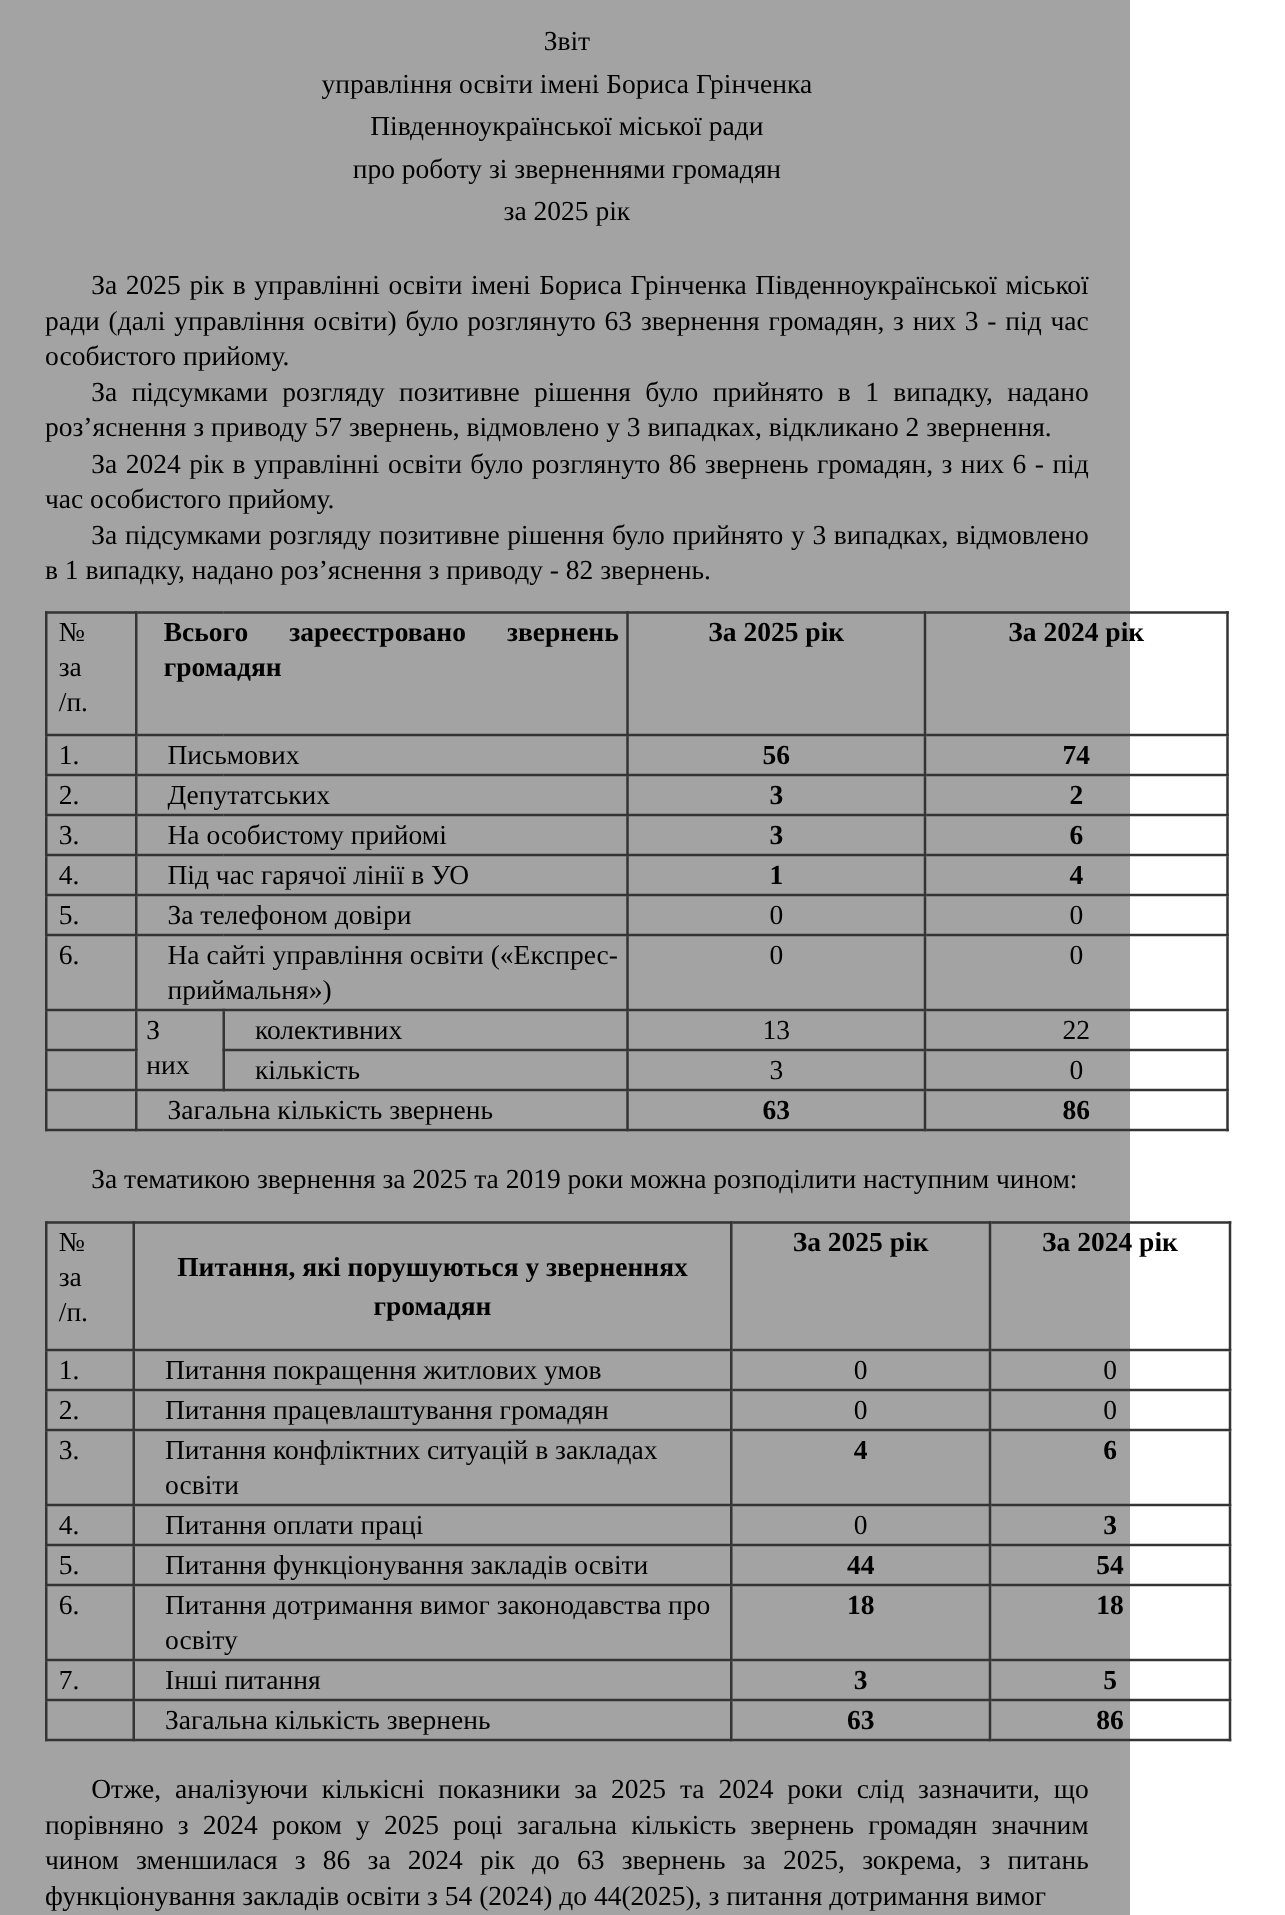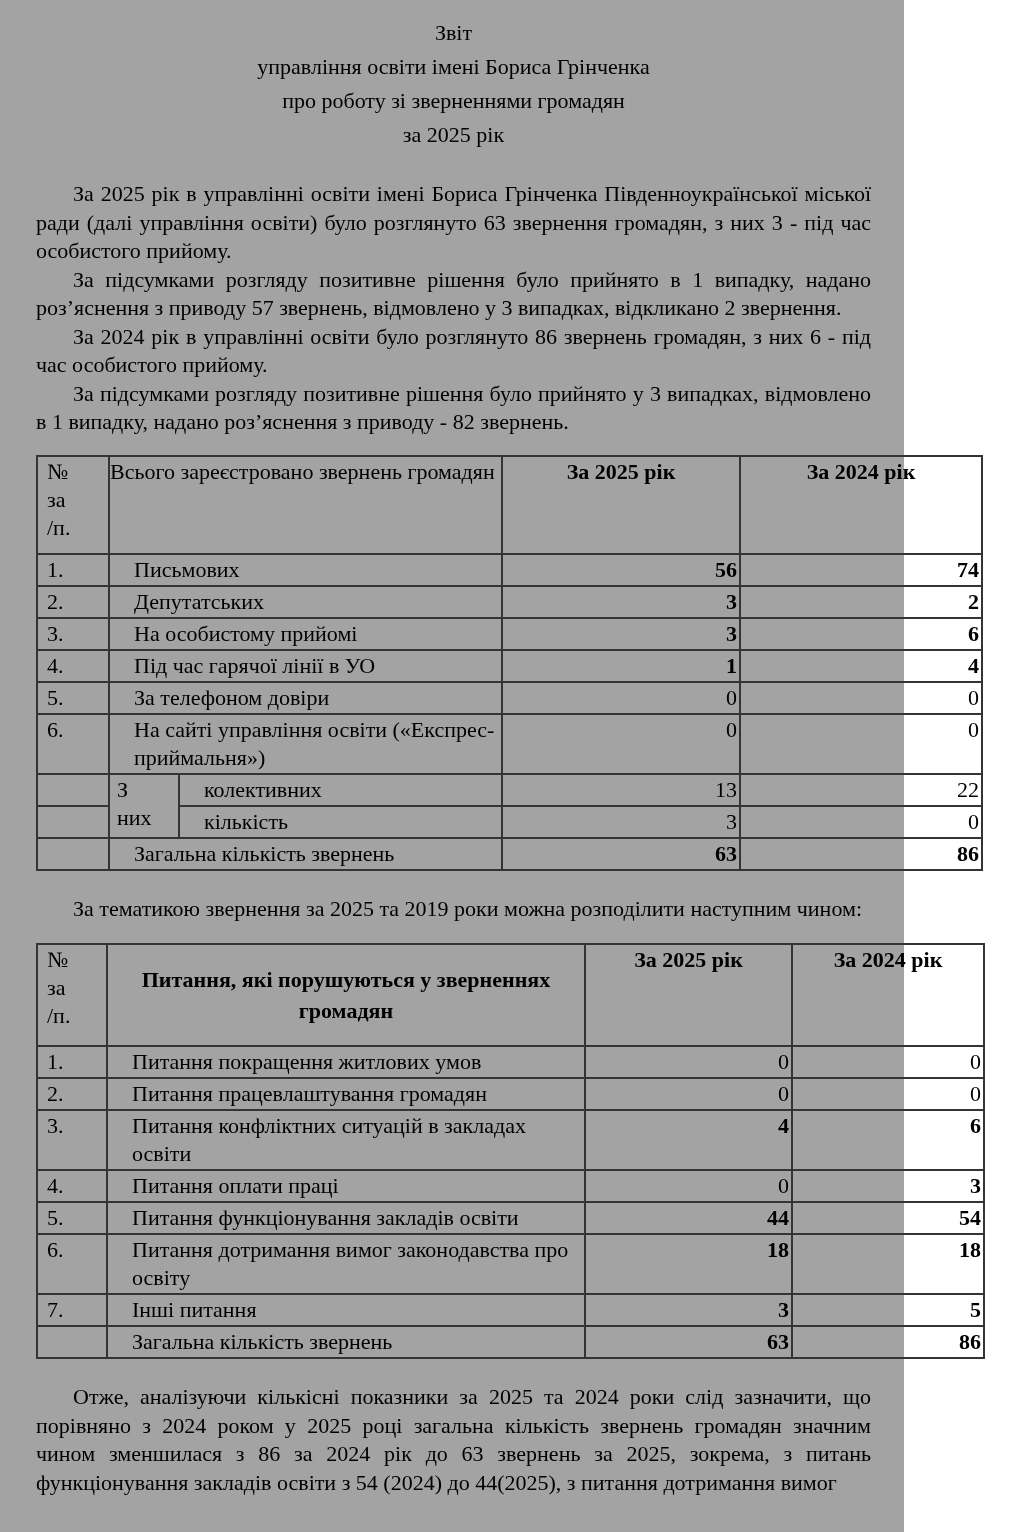--- a/index.html
+++ b/index.html
@@ -35,39 +35,40 @@
   #table1{width:945px;margin-top:18px;}
   #table2{width:947px;margin-top:20px;}
   td{
     border:2px solid #343434;
     vertical-align:top;
     padding:1px 6px;
     line-height:28px;
     overflow:hidden;
   }
   .num-h{white-space:pre-line;padding-left:9px;}
-  .label-h1{font-weight:normal;text-align:justify;padding-left:0;}
+  .label-h1{font-weight:bold;text-align:justify;padding-left:21px;}
   .label-h2{font-weight:bold;text-align:center;vertical-align:middle;line-height:31px;}
   .year-h{font-weight:bold;text-align:center;}
   .h-row td{height:94px;}
   .h-row2 td{height:98px;}
   .lbl{padding-left:24px;}
   .numcol{padding-left:9px;}
-  .c{text-align:right;padding:1px 2px;}
+  .c{text-align:center;padding:1px 2px;}
   .b{font-weight:bold;}
   .grp{padding-left:7px;padding-right:2px;white-space:pre-line;}
 </style>
 </head>
 <body>
 
 <div class="page">
 
   <div class="title-block">
     <div>Звіт</div>
     <div>управління освіти імені Бориса Грінченка</div>
+    <div>Південноукраїнської міської ради</div>
     <div>про роботу зі зверненнями громадян</div>
     <div>за  2025 рік</div>
   </div>
 
   <p class="para">За 2025 рік в управлінні освіти імені Бориса Грінченка Південноукраїнської міської ради (далі управління освіти) було розглянуто 63 звернення  громадян, з них  3 -  під час особистого прийому.</p>
   <p class="para">За підсумками  розгляду позитивне рішення  було  прийнято  в  1 випадку,  надано роз’яснення з приводу 57 звернень, відмовлено у 3 випадках, відкликано 2 звернення.</p>
   <p class="para">За  2024 рік в управлінні освіти  було  розглянуто 86 звернень  громадян, з них 6 - під час особистого прийому.</p>
   <p class="para">За підсумками  розгляду позитивне рішення  було  прийнято  у  3  випадках, відмовлено в 1 випадку, надано  роз’яснення  з  приводу  - 82  звернень.</p>
 
   <table id="table1">

